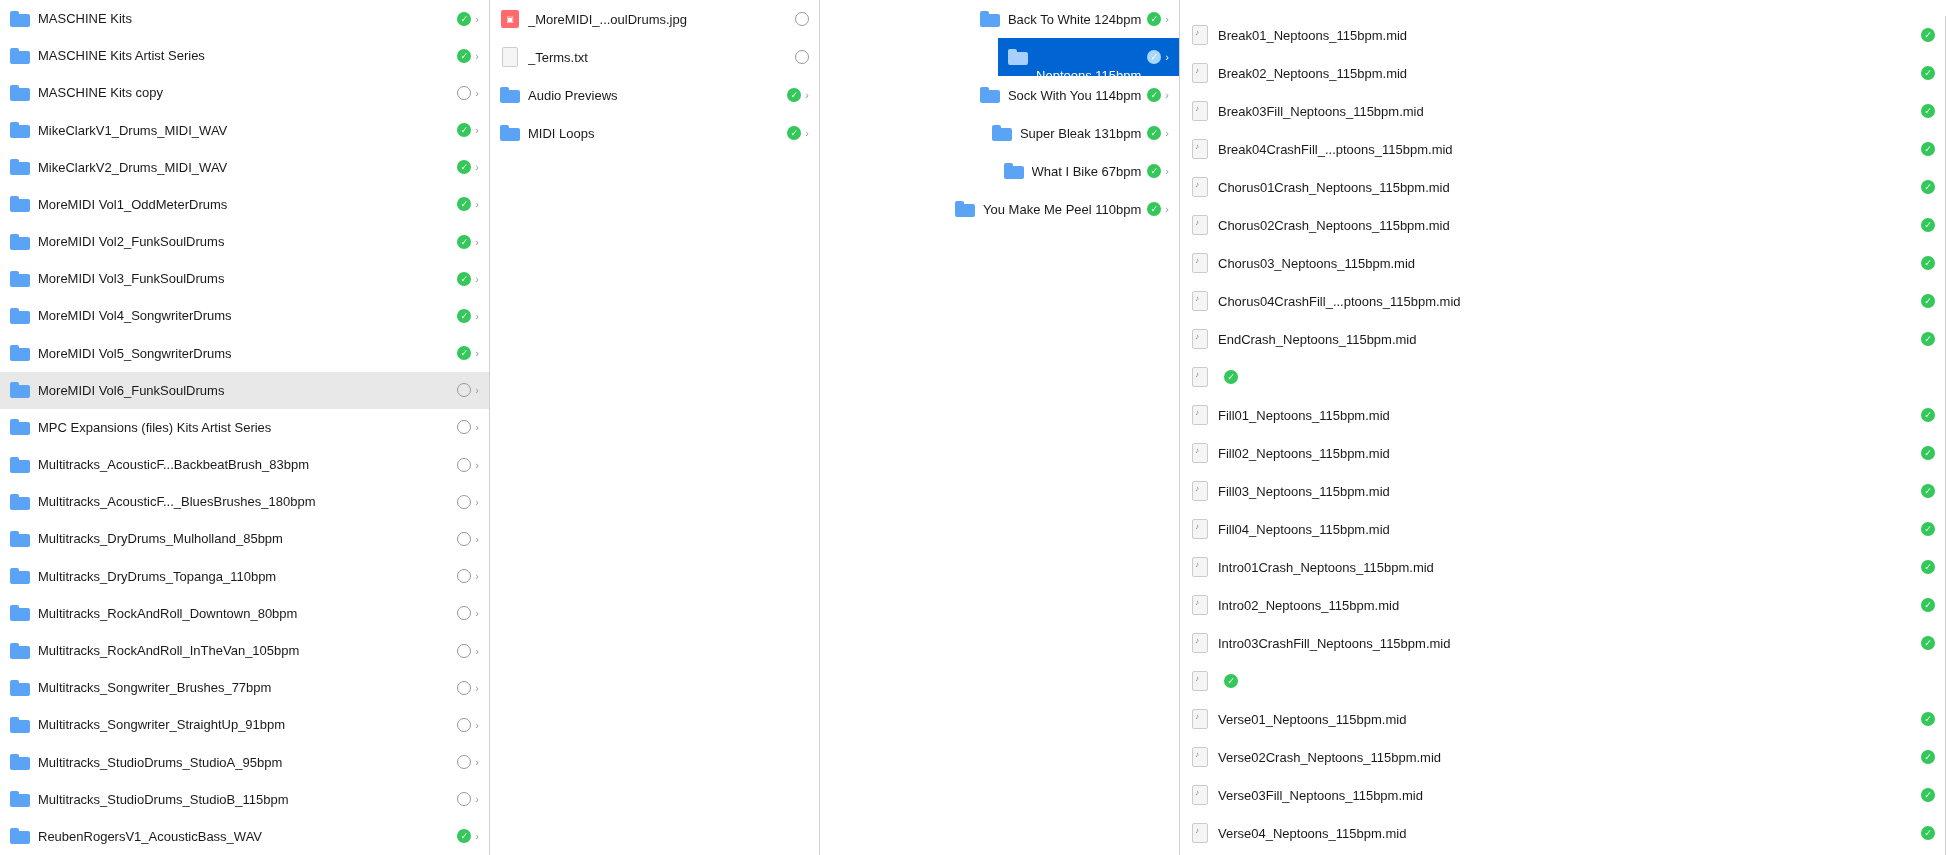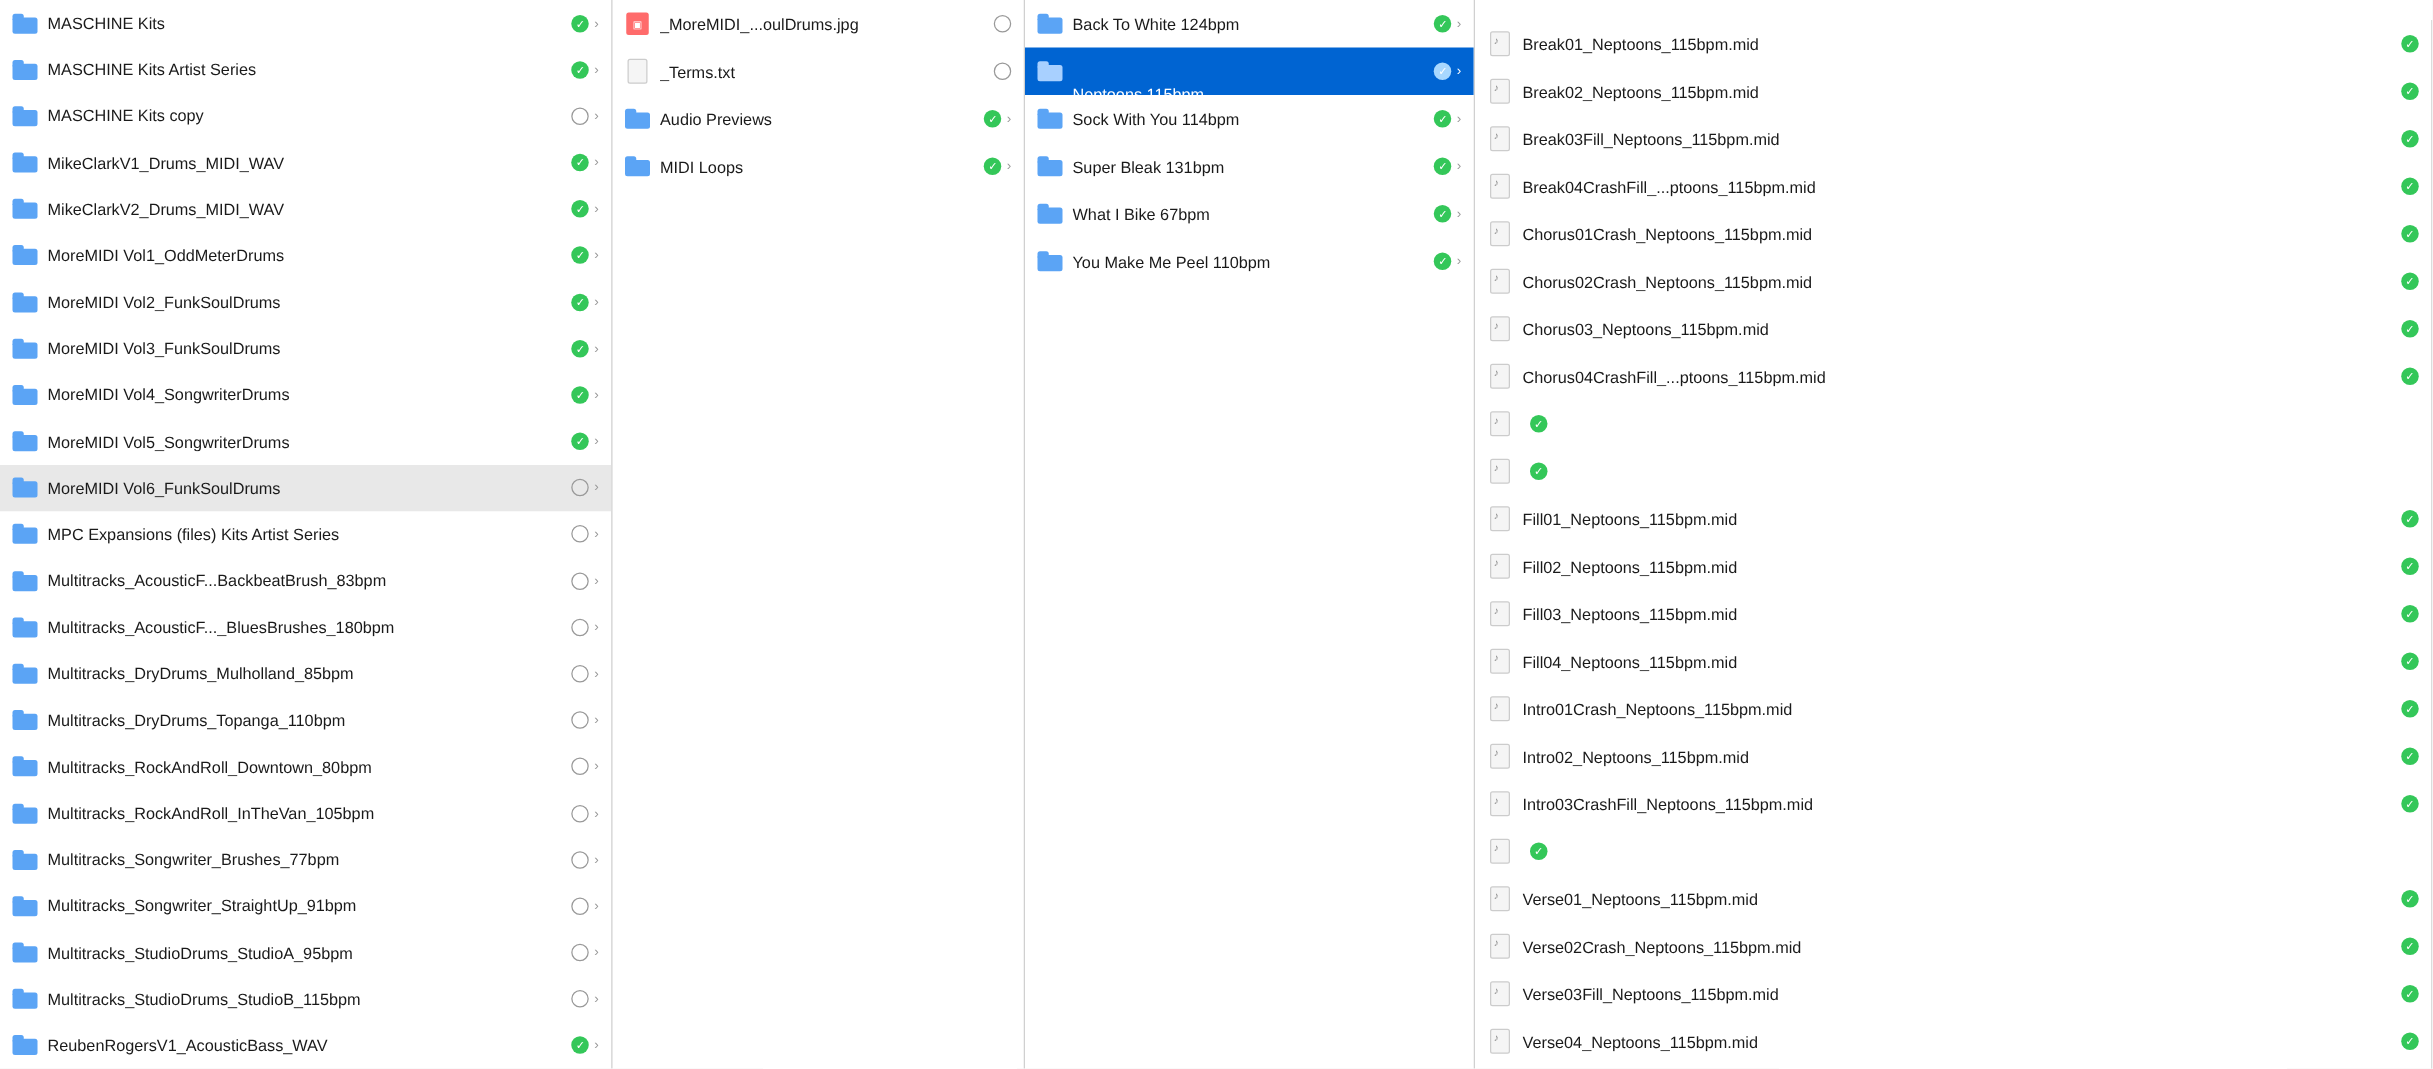--- a/index.html
+++ b/index.html
@@ -21,21 +21,21 @@
     .column {
       display: flex;
       flex-direction: column;
       height: 100%;
       overflow-y: auto;
       overflow-x: hidden;
       border-right: 1px solid #d0d0d0;
     }
     .column-1 { width: 490px; }
     .column-2 { width: 330px; }
-    .column-3 { width: 360px; }
+    .column-3 { width: 360px; align-items: flex-end; }
     .column-4 { flex: 1; margin-top: 16px; }
 
     .list-item {
       display: flex;
       align-items: center;
       height: 38px;
       padding: 0 10px;
       cursor: pointer;
       user-select: none;
       position: relative;
@@ -589,20 +589,21 @@
         </div>
         <span class="item-label">Chorus04CrashFill_...ptoons_115bpm.mid</span>
         <div class="item-status">
           <div class="status-check">✓</div>
         </div>
       </div>
       <div class="list-item">
         <div class="item-icon">
           <div class="midi-icon"></div>
         </div>
+        <span class="item-label">EndCrash_Neptoons_115bpm.mid</span>
         <div class="item-status">
           <div class="status-check">✓</div>
         </div>
       </div>
       <div class="list-item">
         <div class="item-icon">
           <div class="midi-icon"></div>
         </div>
         <div class="item-status">
           <div class="status-check">✓</div>

